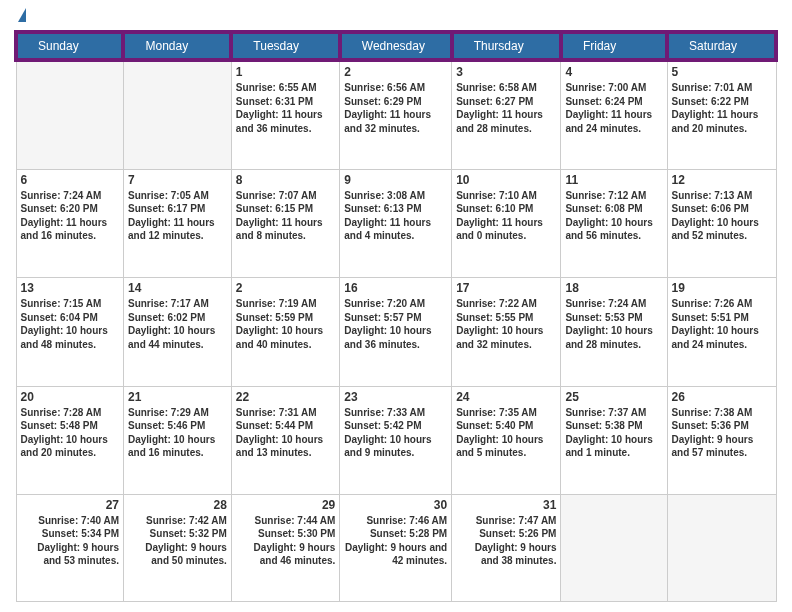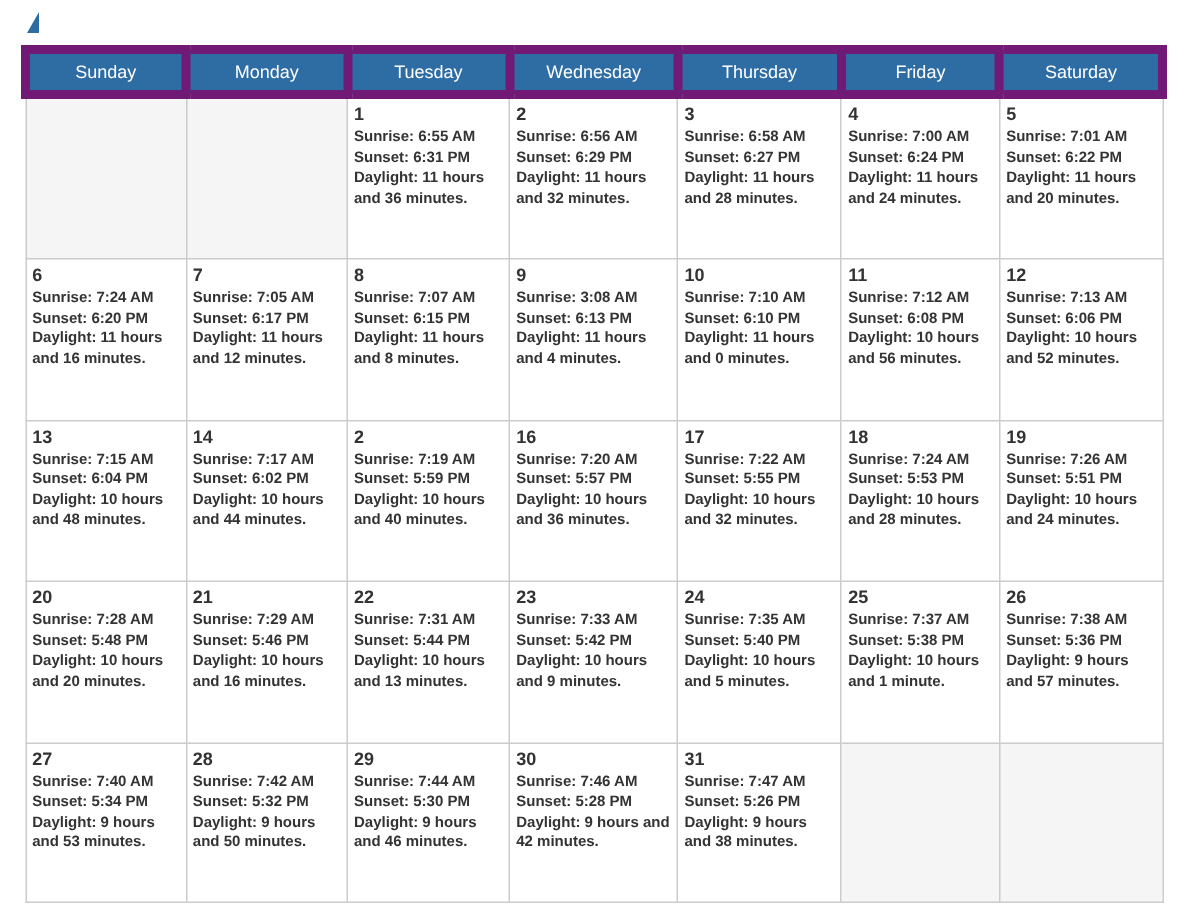--- a/index.html
+++ b/index.html
@@ -66,24 +66,24 @@
     .calendar {
       flex: 1;
       border-collapse: collapse;
       width: 100%;
       font-size: 10px;
     }
     .calendar th {
       background: #2e6da4;
       color: #fff;
       padding: 5px 20px;
-      text-align: center;
+      text-align: left;
       font-size: 12px;
       font-weight: normal;
-      border: 6px solid #701a75;
+      border: 4px solid #701a75;
     }
     .calendar td {
       border: 1px solid #ccc;
       vertical-align: top;
       padding: 3px 4px;
       width: 113px;
       background: #fff;
     }
     .calendar td.empty {
       background: #f5f5f5;
@@ -99,20 +99,21 @@
       font-size: 10px;
       color: #333;
       line-height: 1.35;
       font-weight: bold;
     }
     .week-row td {
       height: 78px;
     }
     .last-row td {
       height: 68px;
+      text-align: right;
     }
   </style>
 </head>
 <body>
 
 <div class="page">
   <div class="header">
     <div class="logo">
       <div class="logo-text">
         <span class="logo-general"></span>

